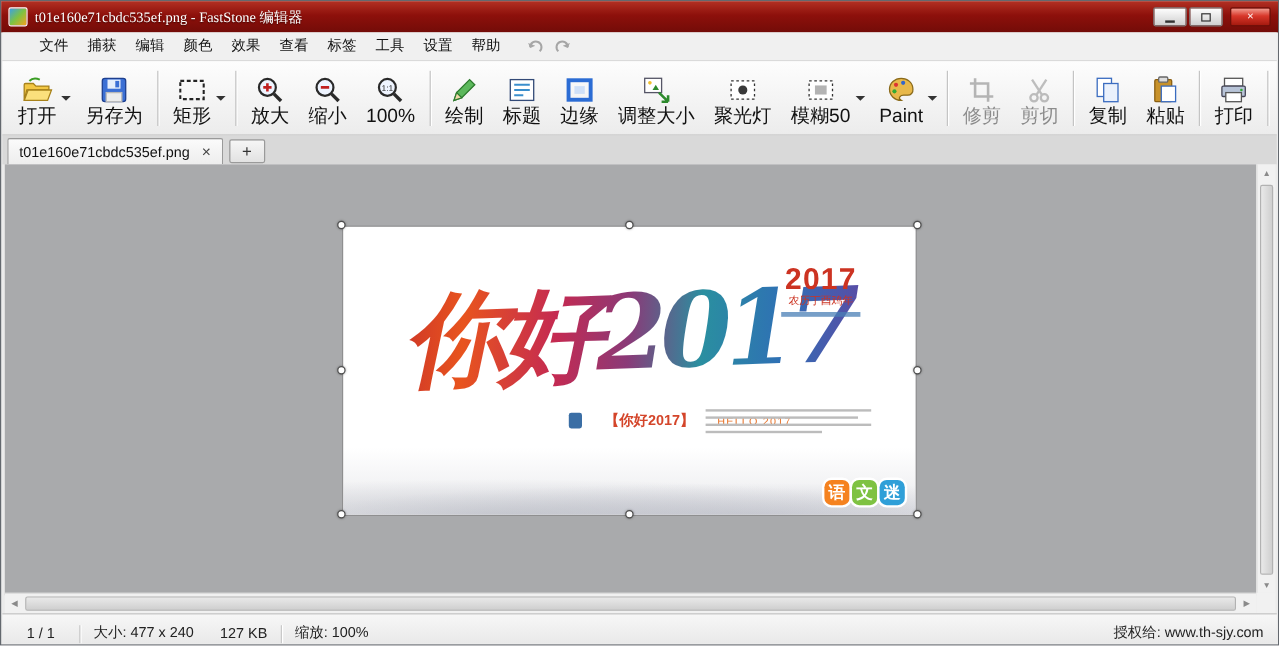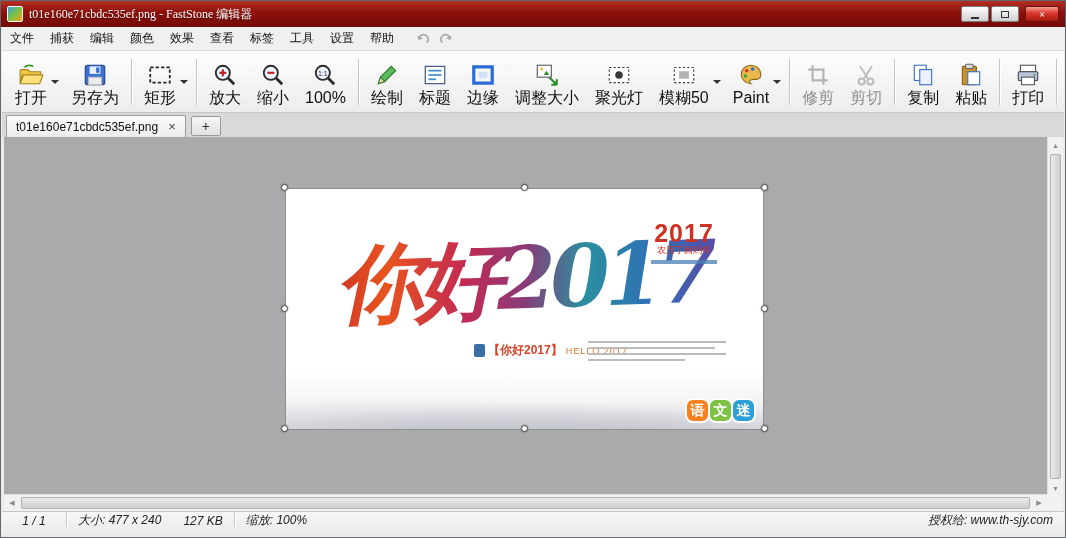--- a/index.html
+++ b/index.html
@@ -21,21 +21,21 @@
     background:linear-gradient(#fefefe,#cfcfcf); display:flex; align-items:center;
     justify-content:center; color:#222; font-size:10px; cursor:default; }
   .win-btn .min-glyph { width:8px; height:2px; background:#333; margin-top:7px; }
   .win-btn .max-glyph { width:8px; height:7px; border:1.5px solid #333; }
   .win-btn.close { width:34px; margin-left:4px; color:#fff; font-weight:bold;
     background:linear-gradient(#f3a093,#d8372a 45%,#a51a0f); border-color:#6e0f08; }
 
   
   .menubar { position:absolute; left:1px; top:26px; right:1px; height:24px;
     background:#f0f0f0; border-bottom:1px solid #dadada;
-    display:flex; align-items:center; padding:0 0; }
+    display:flex; align-items:center; padding:0 23px; }
   .menu-item { padding:3px 8px; color:#111; cursor:default; }
   .undo-redo { display:flex; gap:4px; margin-left:10px; align-items:center; }
   .ur-btn { width:20px; height:18px; display:flex; align-items:center; justify-content:center; }
 
   
   .toolbar { position:absolute; left:1px; top:50px; right:1px; height:62px;
     background:linear-gradient(#fdfdfd,#ececec); border-bottom:1px solid #c6c6c6;
     display:flex; align-items:center; padding:0 5px; }
   .tb-btn { position:relative; display:flex; flex-direction:column; align-items:center;
     gap:3px; padding:5px 7px 3px 7px; border:1px solid transparent; border-radius:3px; }
@@ -72,21 +72,21 @@
     font-size:86px; letter-spacing:-6px; line-height:150px; transform:rotate(-2deg);
     color:#c1272d;
     background:linear-gradient(95deg,#c1272d 0%,#e8541e 18%,#c42a52 36%,#8a3a78 50%,#2a8fa0 64%,#2f6fb5 80%,#6a3fa0 100%);
     -webkit-background-clip:text; background-clip:text; -webkit-text-fill-color:transparent; }
 
   .img-year { position:absolute; right:46px; top:34px; text-align:center; }
   .img-year .y { font-size:25px; font-weight:bold; color:#cc3322; letter-spacing:1px; line-height:20px; }
   .img-year .lunar { font-size:9px; color:#cc3322; margin-top:1px; }
   .img-year .blue-line { width:66px; height:4px; background:#4a7fb5; opacity:.75; margin:3px auto 0; }
 
-  .img-caption { position:absolute; left:188px; top:153px; display:flex; align-items:center; gap:3px; }
+  .img-caption { position:absolute; left:188px; top:153px; display:flex; align-items:center; gap:19px; }
   .seal { width:11px; height:13px; background:#3a6ea5; border-radius:2px; }
   .cap-cn { font-size:12px; font-weight:bold; color:#d4452a; }
   .cap-en { font-size:9px; color:#e8742a; letter-spacing:1px; }
 
   .img-paragraph { position:absolute; left:302px; top:152px; width:138px; }
   .p-bar { height:2px; background:#bcbcbc; margin-bottom:4px; }
   .p-bar:nth-child(2) { width:92%; } .p-bar:nth-child(4) { width:70%; }
 
   .img-wash { position:absolute; left:0; right:0; bottom:0; height:80px;
     background:
@@ -115,21 +115,21 @@
     color:#8a8a8a; font-size:7px; }
   .vthumb { flex:1; margin:1px 2px; background:linear-gradient(90deg,#e9e9e9,#cfcfcf);
     border:1px solid #b2b2b2; border-radius:2px; }
   .hthumb { flex:1; margin:2px 1px; background:linear-gradient(#e9e9e9,#cfcfcf);
     border:1px solid #b2b2b2; border-radius:2px; }
   .scroll-corner { position:absolute; right:2px; bottom:26px; width:16px; height:17px; background:#f1f1f1; }
 
   
   .statusbar { position:absolute; left:1px; right:1px; bottom:1px; height:25px;
     background:linear-gradient(#f7f7f7,#e9e9e9); border-top:1px solid #c6c6c6;
-    display:flex; align-items:flex-start; color:#222;font-style:italic; }
+    display:flex; align-items:flex-end; color:#222; }
   .sb-cell { padding:0 11px; height:17px; display:flex; align-items:center; white-space:nowrap; }
   .sb-sep { width:1px; height:15px; background:#c9c9c9; box-shadow:1px 0 0 #fff; }
   .sb-page { width:64px; justify-content:center; }
   .sb-spacer { flex:1; }
 </style>
 </head>
 <body>
 
 <div class="window">
 

